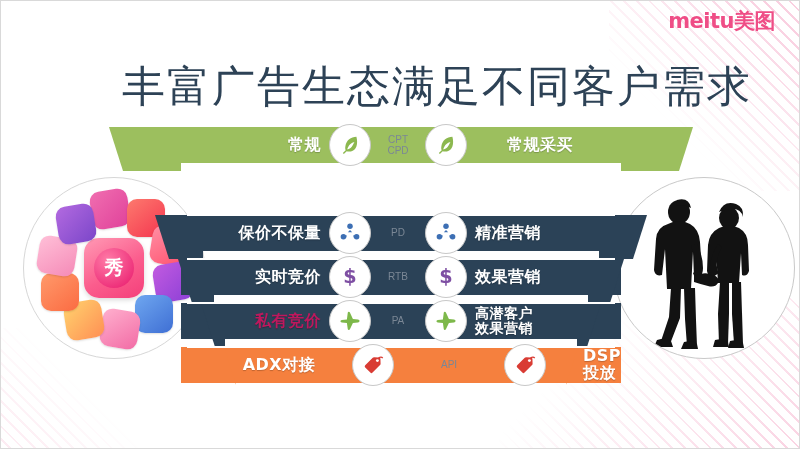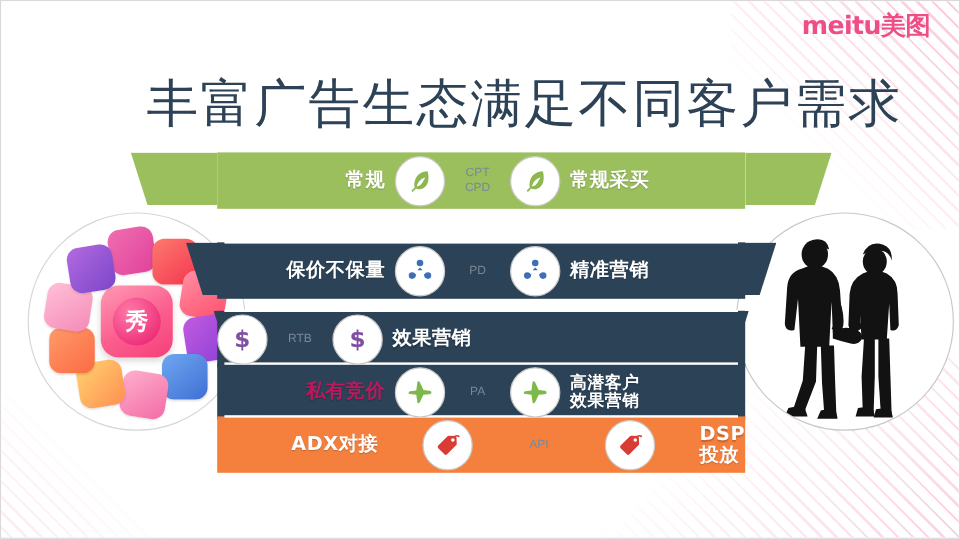--- a/index.html
+++ b/index.html
@@ -90,21 +90,21 @@
   
   #deal-circle{
     position:absolute;left:612px;top:176px;width:182px;height:182px;
     border-radius:50%;background:#fff;border:1px solid #c9c9c9;
     box-sizing:border-box;overflow:hidden;
   }
 
   
   #funnel{position:absolute;left:0;top:126px;width:800px;height:272px;}
   .row{
-    position:absolute;left:180px;width:440px;height:47px;
+    position:absolute;left:180px;width:440px;height:36px;
     display:flex;align-items:center;
   }
   .band{
     position:absolute;inset:0;
     background:#2b4257;
   }
   .row.green .band{background:#9cbf5e;}
   .row.orange .band{background:#f5803e;}
   .row.sep::after{
     content:"";position:absolute;left:6px;right:6px;top:-1px;height:2px;
@@ -210,25 +210,25 @@
         </div>
         <div class="code">
           <div>CPT</div>
           <div>CPD</div>
         </div>
         <div class="icon-circle">
           <svg width="22" height="22" viewBox="0 0 24 24">
             <path fill="#8cb84f" d="M19 3c-6 0-11 4-12 10c-.4 2.3-.2 3.6.3 4.6l-3.1 3.1l1.1 1.1l3.1-3.1c1 .5 2.3.7 4.6.3C19 18 21 11 19 3zm-6.4 12.3c-1.2 1-2.6 1.5-3.6 1.6c.5-2.3 1.6-4.3 3.2-5.8c1.4-1.3 3-2.1 4.6-2.5c-1.3 2.5-2.6 5.1-4.2 6.7z"></path>
           </svg>
         </div>
-        <div class="right-label" style="color: rgb(255, 255, 255);">
+        <div class="right-label" style="color: rgb(255, 255, 255); margin-left: 32px;">
           <div>常规采买</div>
         </div>
       </div>
-      <div class="row sep" style="top: 75px;">
+      <div class="row sep" style="top: 88px;">
         <div class="band" style="background: rgb(43, 66, 87);"></div>
         <div class="wing l" style="clip-path: polygon(32px 0px, 80px 0px, 80px 44px, 46px 44px); background: rgb(43, 66, 87); left: -58px;"></div>
         <div class="wing r" style="clip-path: polygon(0px 0px, 48px 0px, 34px 44px, 0px 44px); background: rgb(43, 66, 87); left: 418px;"></div>
         <div class="left-label" style="color: rgb(255, 255, 255);">保价不保量</div>
         <div class="icon-circle">
           <svg width="22" height="22" viewBox="0 0 24 24">
             <g fill="#3d6fb4">
               <circle cx="12" cy="4.5" r="3"></circle>
               <circle cx="4.8" cy="16" r="3"></circle>
               <circle cx="19.2" cy="16" r="3"></circle>
@@ -250,20 +250,21 @@
           </svg>
         </div>
         <div class="right-label" style="color: rgb(255, 255, 255);">
           <div>精准营销</div>
         </div>
       </div>
       <div class="row sep" style="top: 132px;">
         <div class="band" style="background: rgb(43, 66, 87);"></div>
         <div class="wing l" style="clip-path: polygon(44px 0px, 80px 0px, 80px 44px, 58px 44px); background: rgb(43, 66, 87); left: -47px;"></div>
         <div class="wing r" style="clip-path: polygon(0px 0px, 36px 0px, 22px 44px, 0px 44px); background: rgb(43, 66, 87); left: 407px;"></div>
+        <div class="left-label" style="color: rgb(255, 255, 255);">实时竞价</div>
         <div class="icon-circle">
           <svg width="22" height="22" viewBox="0 0 24 24">
             <text x="12" y="19" text-anchor="middle" font-size="21" font-weight="bold" font-family="DejaVu Sans, sans-serif" fill="#7e4fa3">$</text>
           </svg>
         </div>
         <div class="code">
           <div>RTB</div>
         </div>
         <div class="icon-circle">
           <svg width="22" height="22" viewBox="0 0 24 24">

